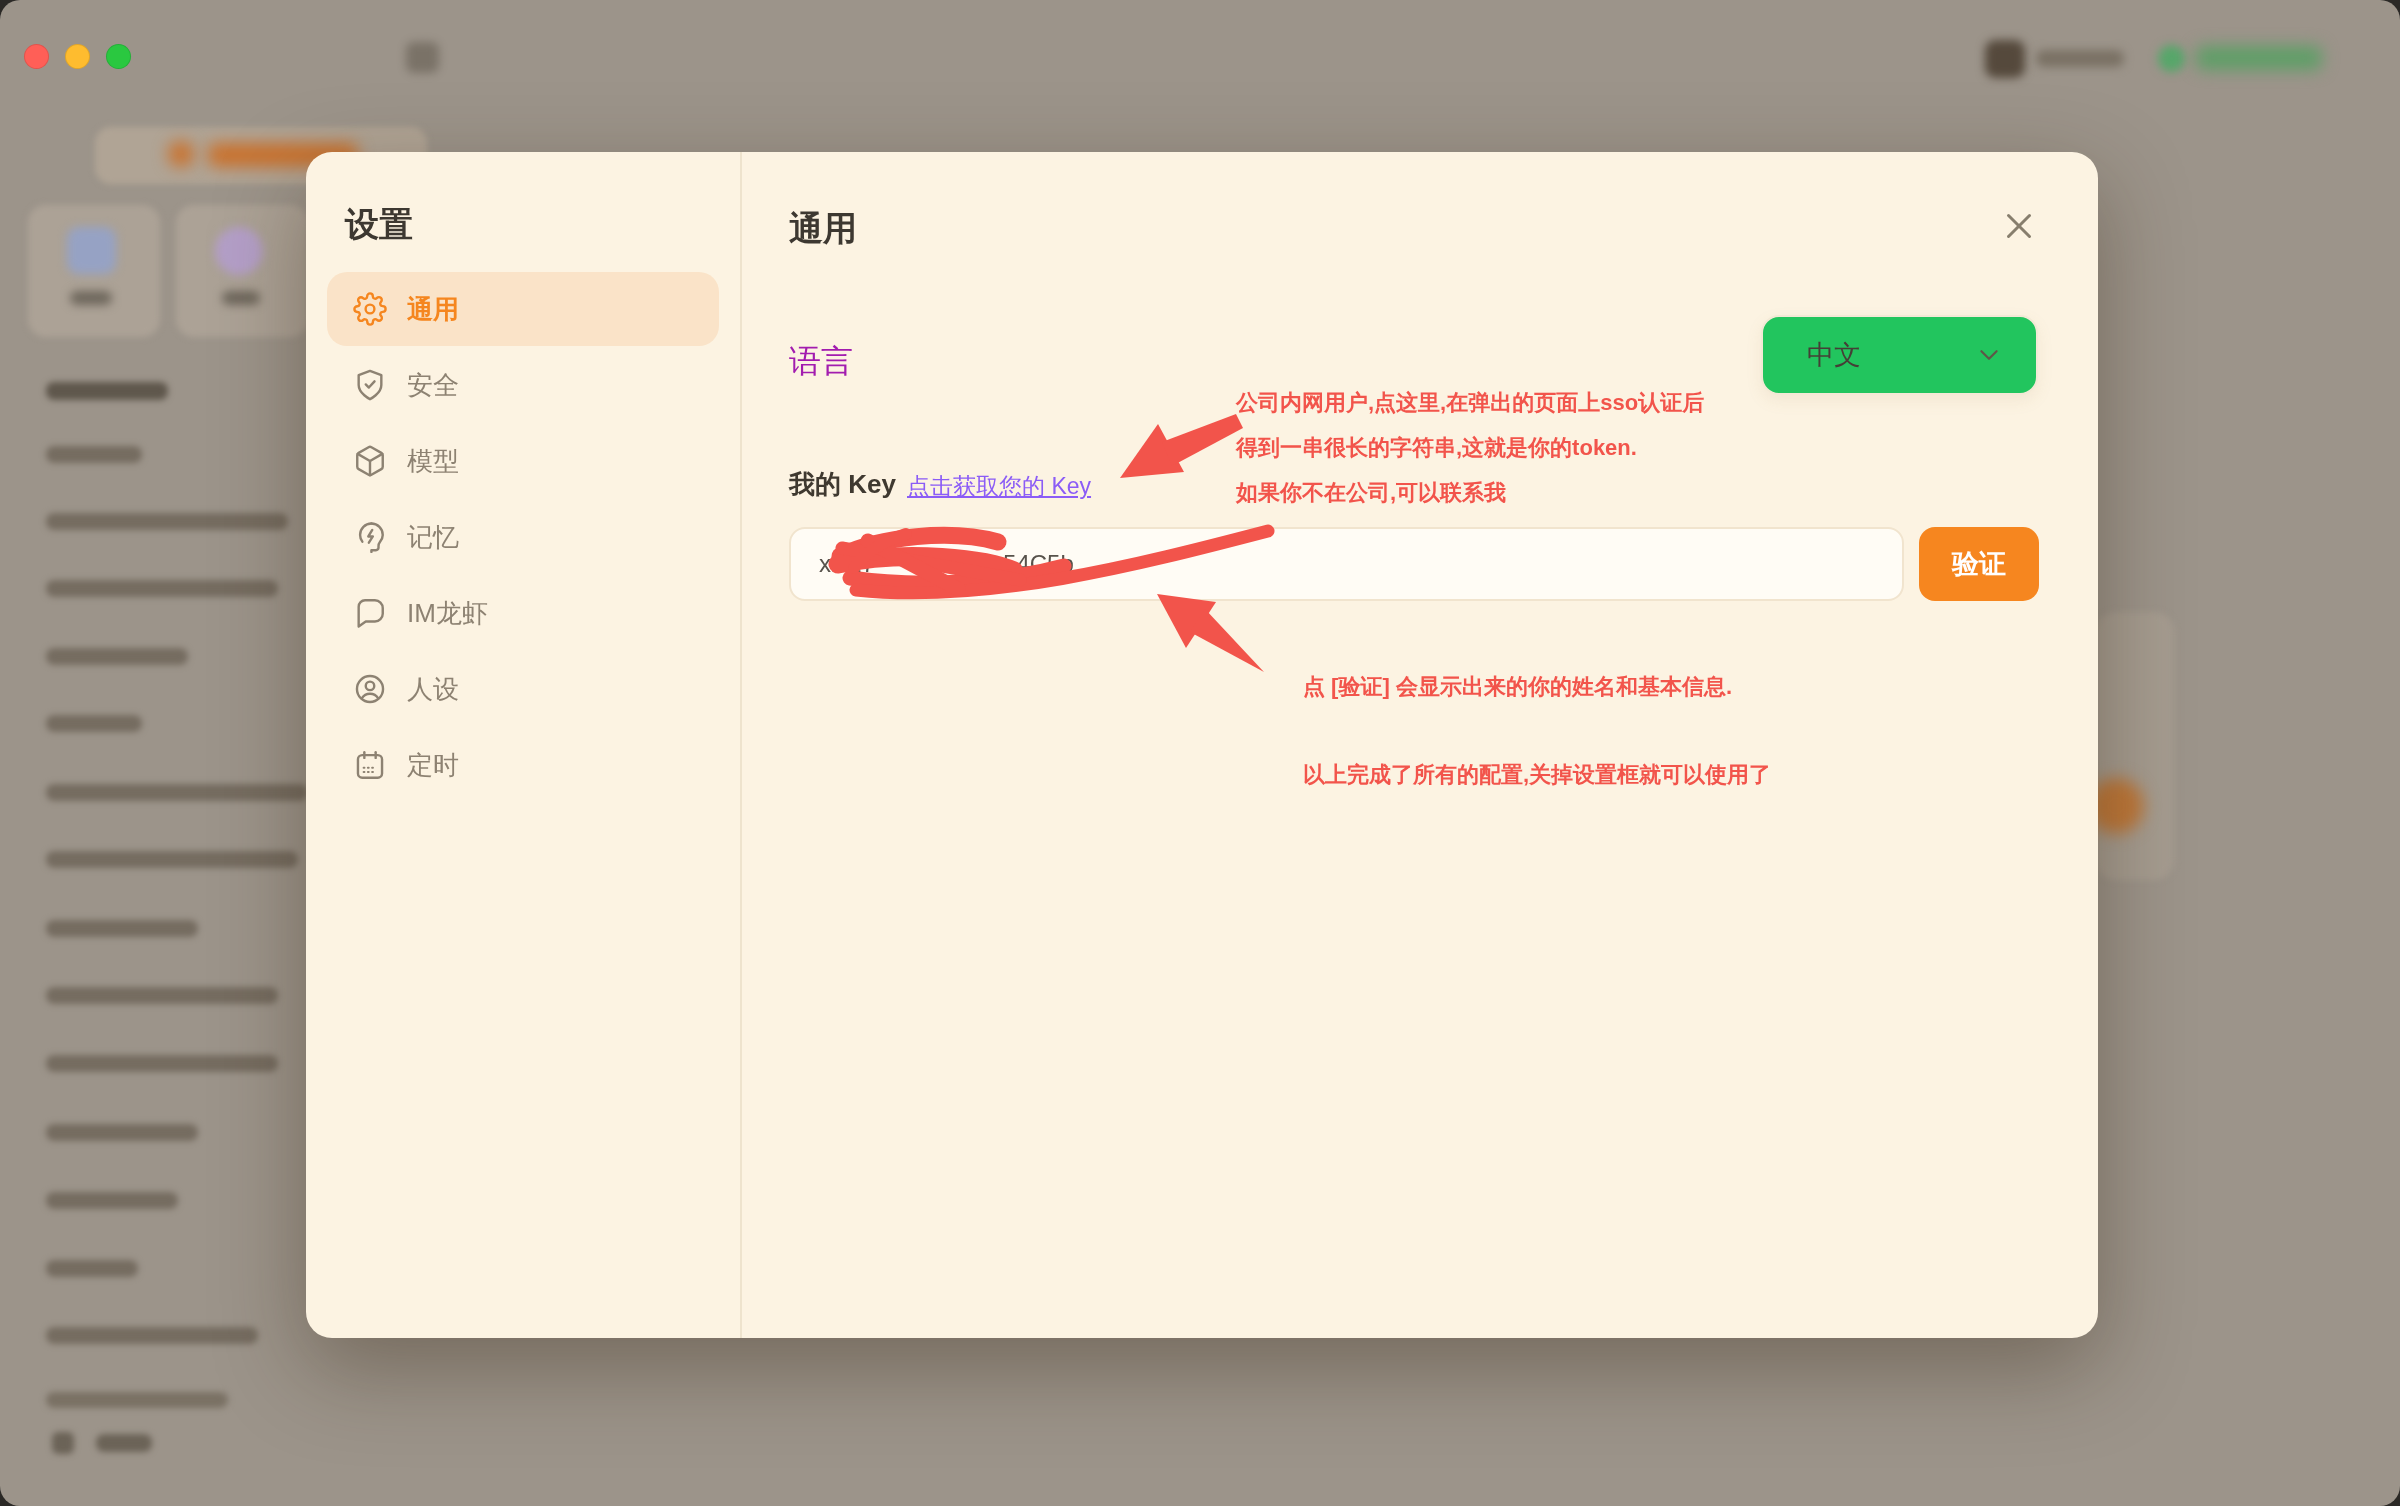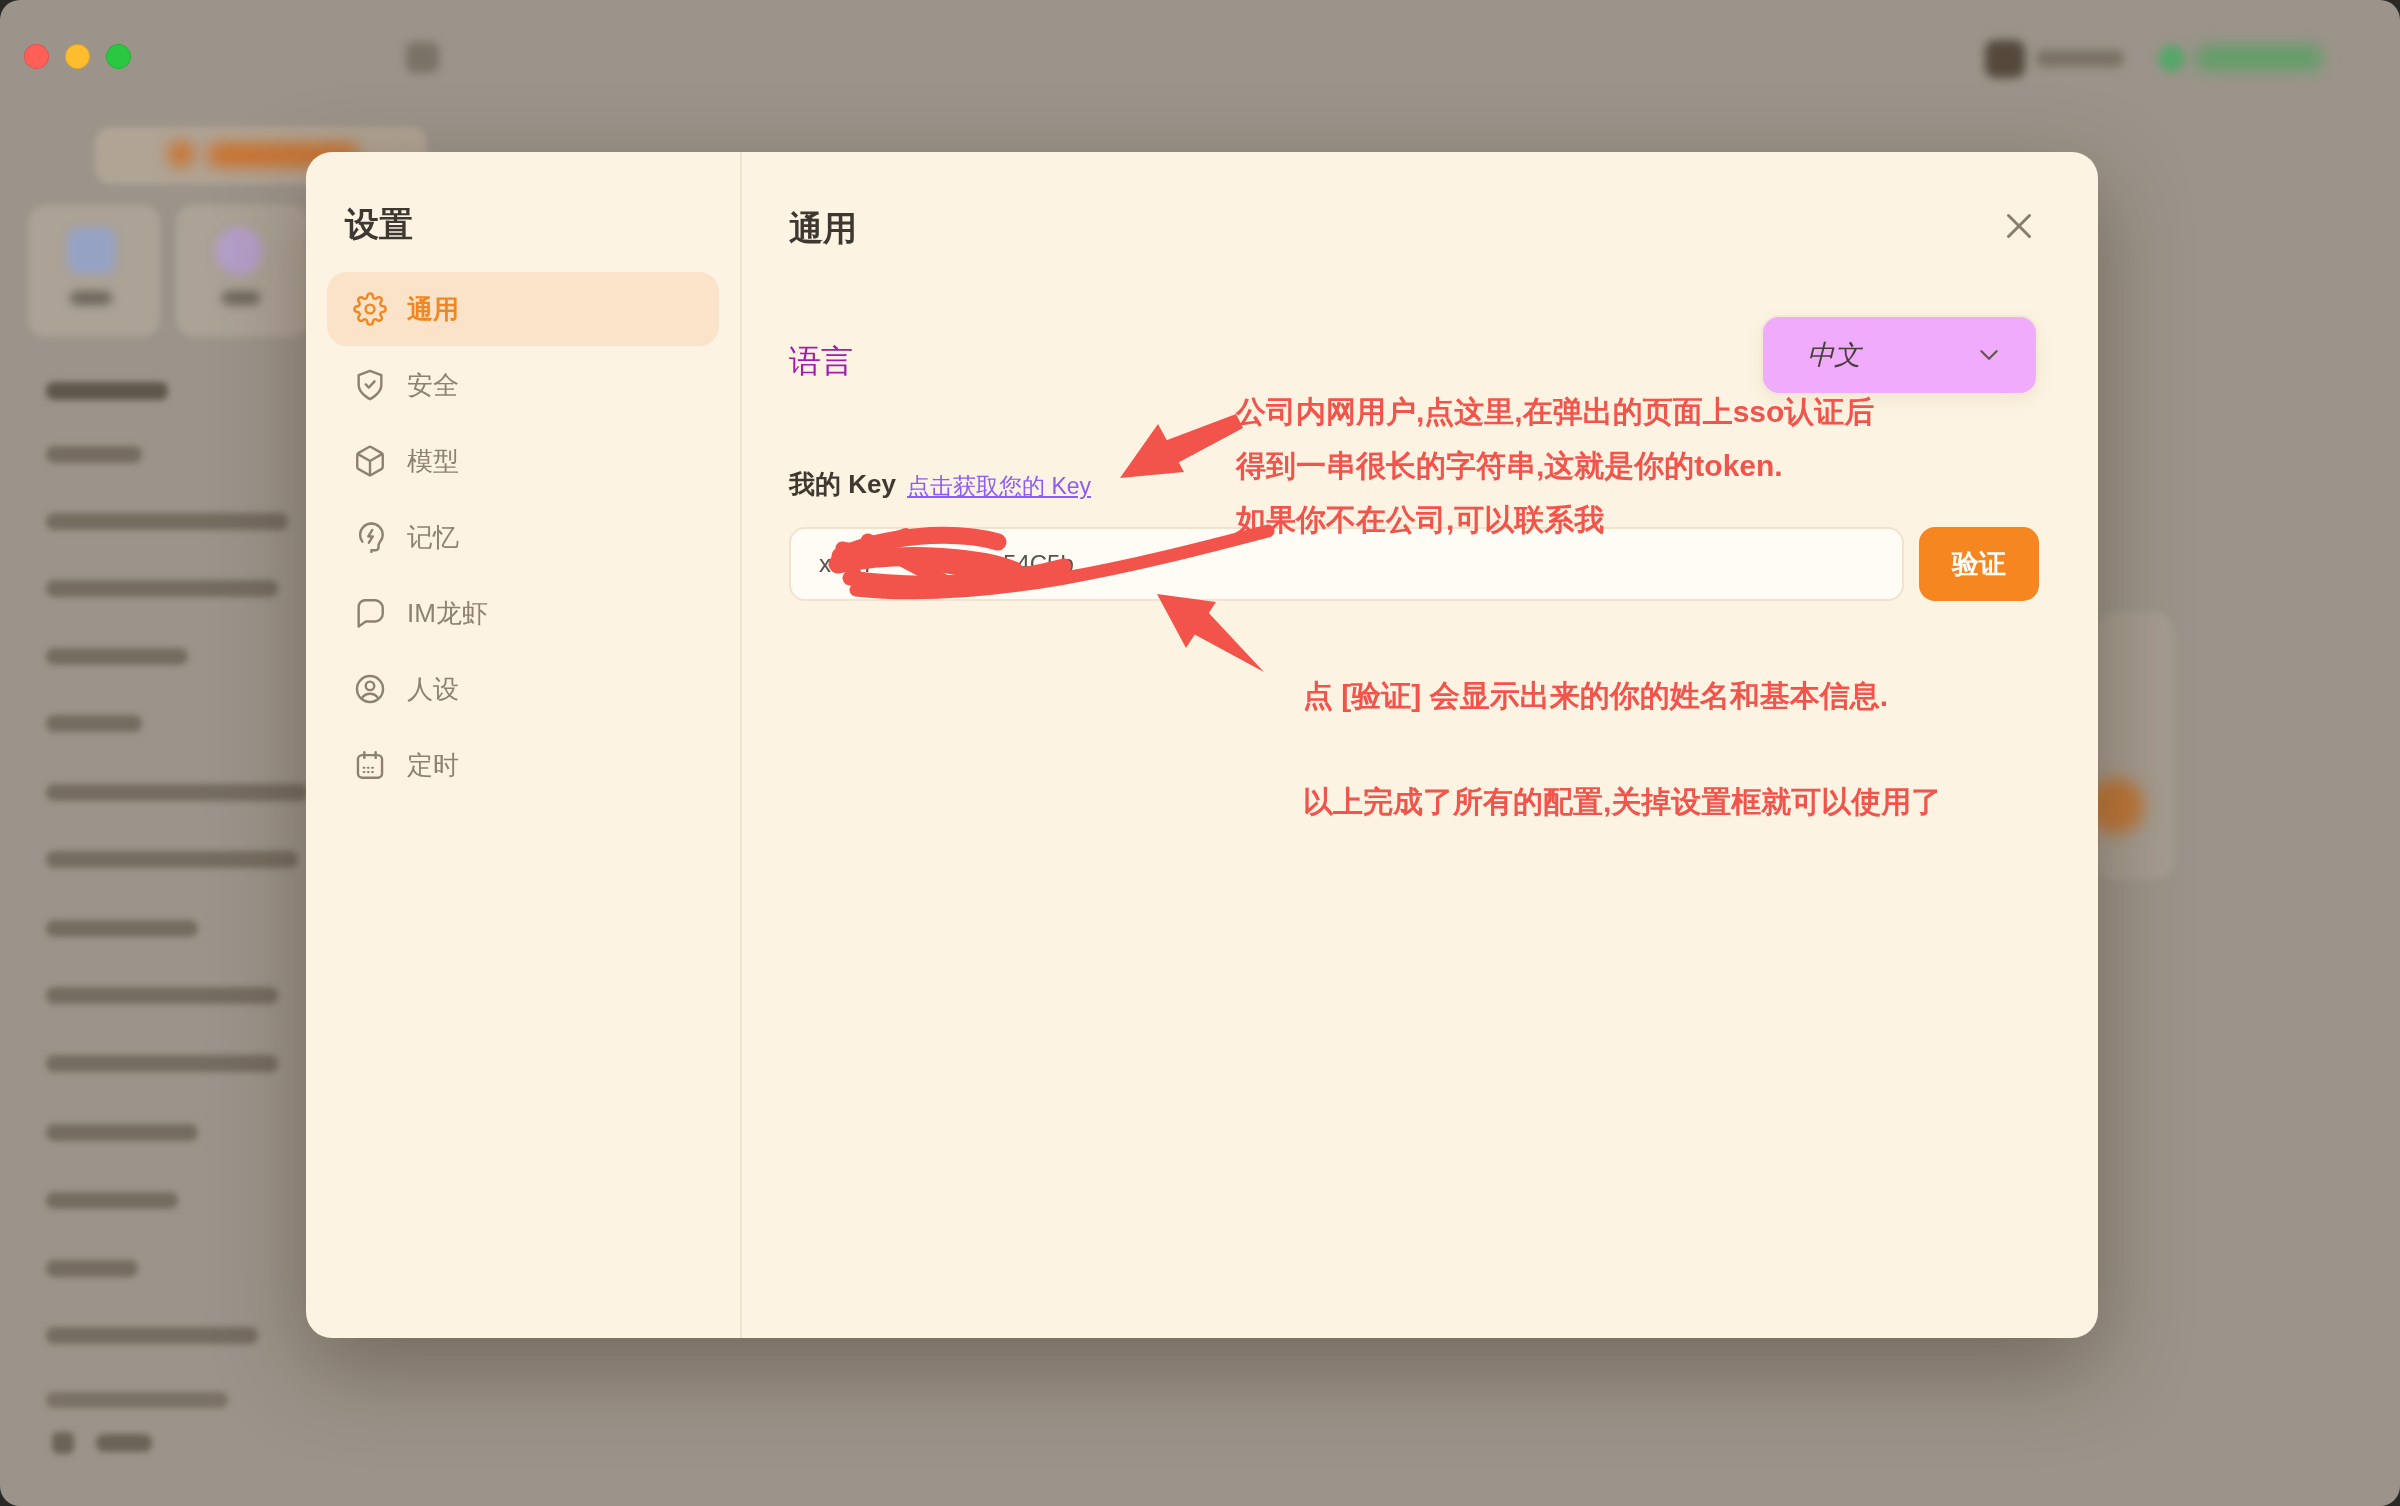--- a/index.html
+++ b/index.html
@@ -23,34 +23,34 @@
   .nav-item .nicon{width:34px;height:34px;flex:0 0 34px;margin-right:20px;}
   .nav-item .nlabel{font-size:26px;}
   .nav-item.selected{background:#fae3c8;color:#f5861f;}
   .nav-item.selected .nlabel{font-weight:600;}
   svg.stroke-ic{stroke:currentColor;fill:none;stroke-width:1.7;stroke-linecap:round;stroke-linejoin:round;width:100%;height:100%;}
 
   .c-title{position:absolute;left:483px;top:54px;font-size:34px;font-weight:600;color:#3d3831;}
   .close-btn{position:absolute;left:1695px;top:56px;width:36px;height:36px;color:#877e6d;cursor:pointer;}
 
   .lang-label{position:absolute;left:483px;top:188px;font-size:32px;color:#a21caf;}
-  .dropdown{position:absolute;left:1455px;top:163px;width:277px;height:80px;background:#f0abfc;border:2px solid #f3e9d6;border-radius:18px;box-sizing:border-box;box-shadow:0 6px 16px rgba(170,140,90,.10);display:flex;align-items:center;cursor:pointer;font-style:italic;}
+  .dropdown{position:absolute;left:1455px;top:163px;width:277px;height:80px;background:#22c55e;border:2px solid #f3e9d6;border-radius:18px;box-sizing:border-box;box-shadow:0 6px 16px rgba(170,140,90,.10);display:flex;align-items:center;cursor:pointer;}
   .dropdown .dd-value{margin-left:44px;font-size:27px;color:#453f36;}
   .dropdown .chev{position:absolute;right:34px;width:26px;height:26px;color:#5e5748;}
 
   .key-label{position:absolute;left:483px;top:315px;font-size:26px;font-weight:600;color:#3f3930;}
   .key-link{position:absolute;left:601px;top:319px;font-size:23px;color:#8b5cf6;cursor:pointer;text-decoration:underline;}
 
   .key-input{position:absolute;left:483px;top:375px;width:1115px;height:74px;background:#fffcf5;border:2px solid #f1e4ce;border-radius:16px;box-sizing:border-box;display:flex;align-items:center;font-size:24px;color:#57524b;cursor:text;}
   .key-input .tk-start{margin-left:28px;}
   .key-input .tk-masked{display:inline-block;width:128px;}
   .verify-btn{position:absolute;left:1613px;top:375px;width:120px;height:74px;background:#f6861f;border-radius:16px;display:flex;align-items:center;justify-content:center;font-size:27px;font-weight:600;color:#ffffff;cursor:pointer;}
 
   .note{position:absolute;color:#f2544b;font-weight:700;}
-  .note .note-line{line-height:45px;font-size:30px;min-height:45px;white-space:nowrap;margin-top:9px;}
+  .note .note-line{line-height:45px;font-size:22px;min-height:45px;white-space:nowrap;}
   .note1{left:930px;top:228px;}
   .note2{left:997px;top:512px;}
   .note2 .note-line{line-height:46px;min-height:42px;}
 
   .ann-svg{position:absolute;left:0;top:0;width:1792px;height:1201px;pointer-events:none;}
   .ann-red{fill:#f2544b;}
   .ann-stroke{stroke:#f2544b;fill:none;stroke-linecap:round;}
 </style>
 </head>
 <body>

